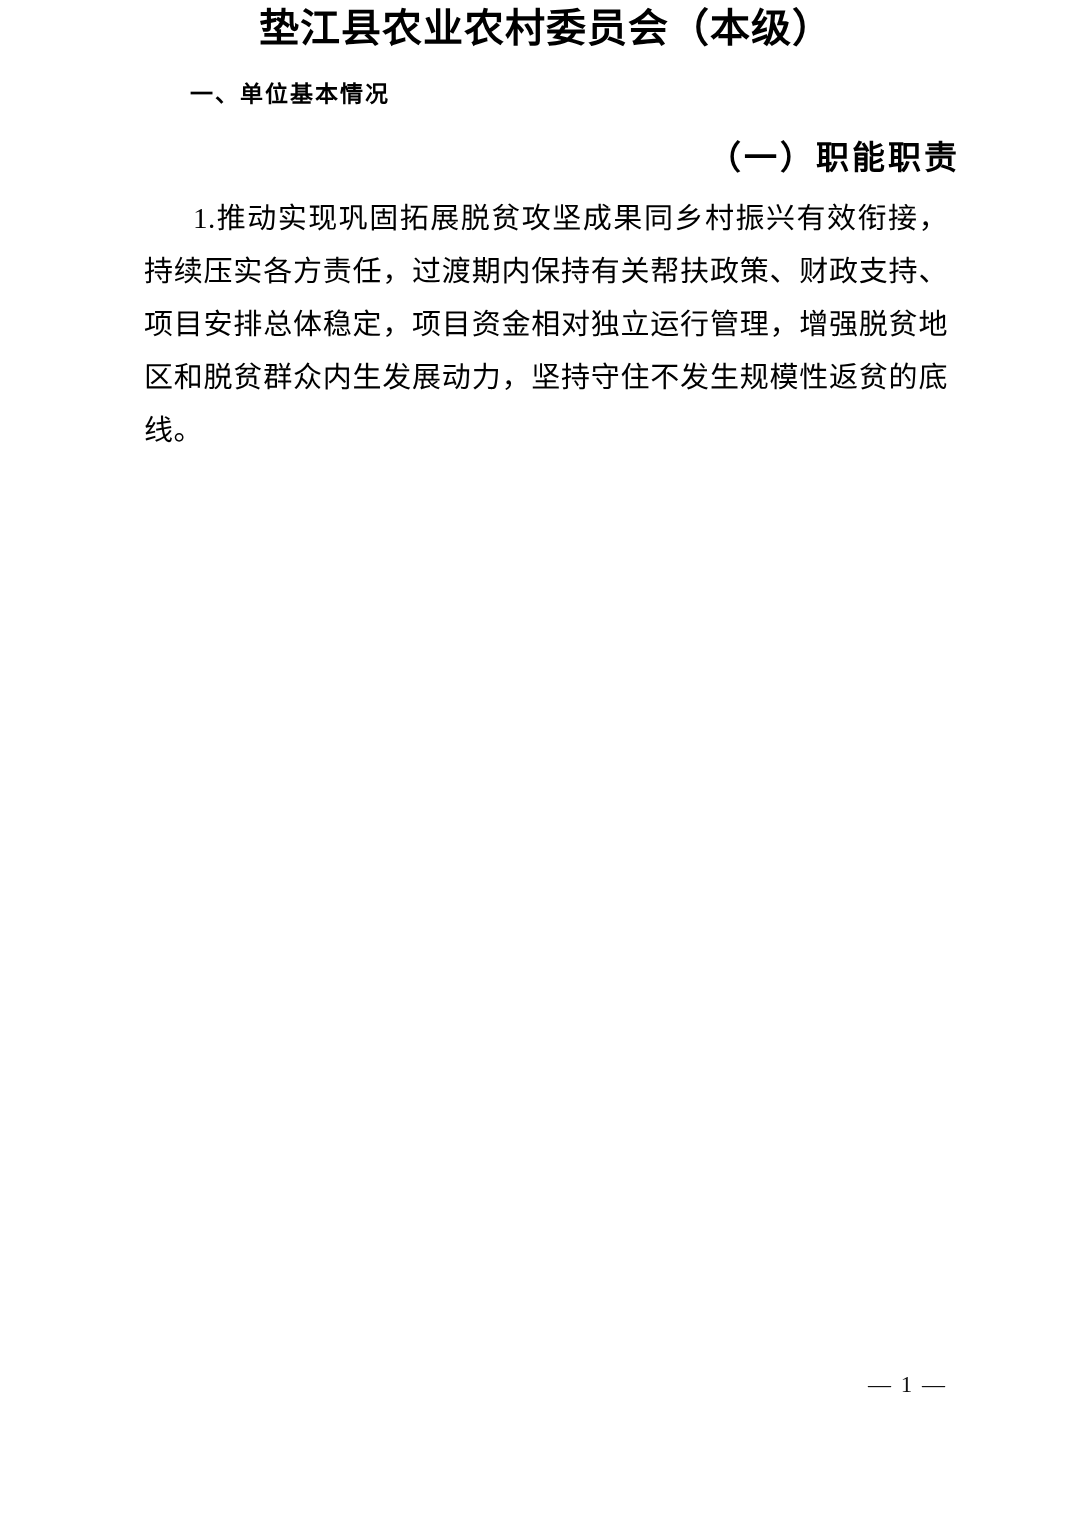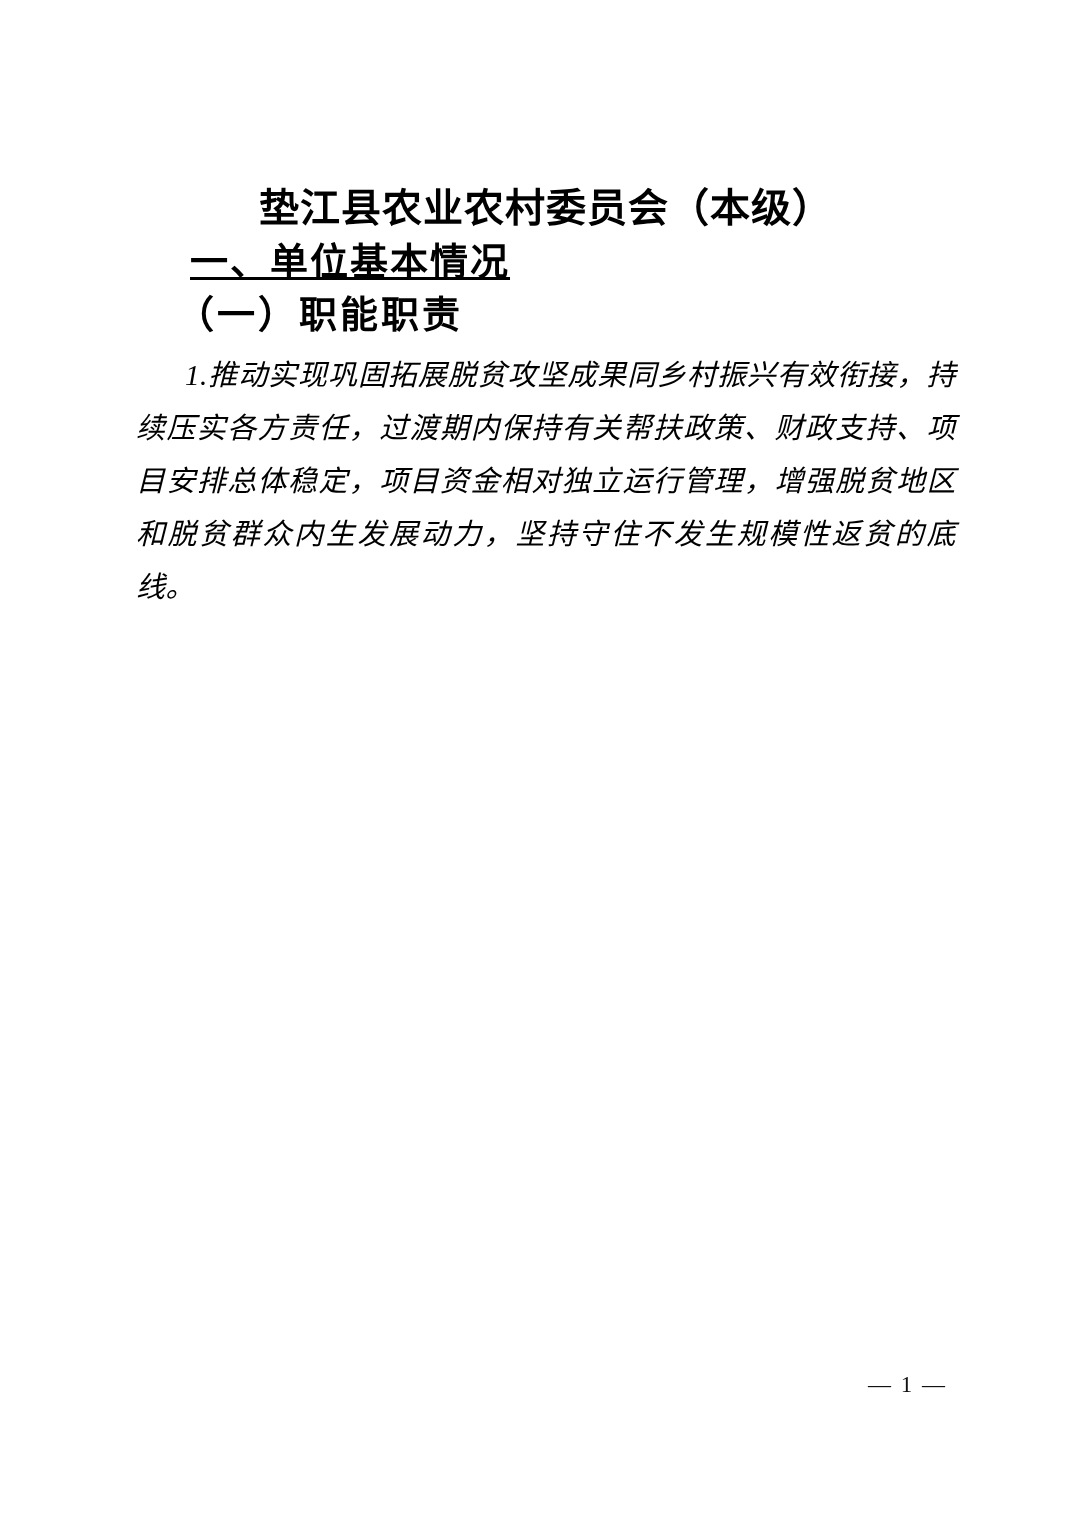--- a/index.html
+++ b/index.html
@@ -17,60 +17,58 @@
     overflow: hidden;
     font-family: "Liberation Serif", "DejaVu Serif", serif;
   }
   .content {
     position: absolute;
     left: 132px;
     top: 0;
     width: 828px;
   }
   .doc-title {
-    margin-top: 180px;
     text-align: center;
     font-weight: 700;
     font-size: 40px;
     line-height: 58px;
     font-family: "Liberation Serif", "DejaVu Serif", serif;
     letter-spacing: 1px;
   }
   .section-heading {
-    margin-top: 4px;
+    margin-top: 16px;
     font-family: "Liberation Sans", "DejaVu Sans", sans-serif;
     font-weight: 700;
-    font-size: 38px;
+    font-size: 23px;
     line-height: 40px;
     text-indent: 58px;
     letter-spacing: 2px;
-    text-decoration: underline;
   }
   .subsection-heading {
-    margin-top: 13px;
+    margin-top: 24px;
     font-family: "Liberation Serif", "DejaVu Serif", serif;
     font-weight: 700;
-    font-size: 38px;
+    font-size: 33px;
     line-height: 40px;
     text-indent: 44px;
     letter-spacing: 3px;
+    text-align: right;
   }
   .body-text {
     margin-top: 14px;
   }
   .body-text p {
-    margin: 4px;
+    margin: 12px;
     font-size: 29px;
     line-height: 53px;
     letter-spacing: 0.6px;
     text-align: justify;
     text-justify: inter-character;
     text-indent: 49px;
     font-family: "Liberation Serif", "DejaVu Serif", serif;
-    font-style: italic;
   }
   .page-footer {
     position: absolute;
     top: 1370px;
     right: 128px;
     font-size: 23px;
     line-height: 30px;
     letter-spacing: 2px;
     font-family: "Liberation Serif", "DejaVu Serif", serif;
     color: #111111;

